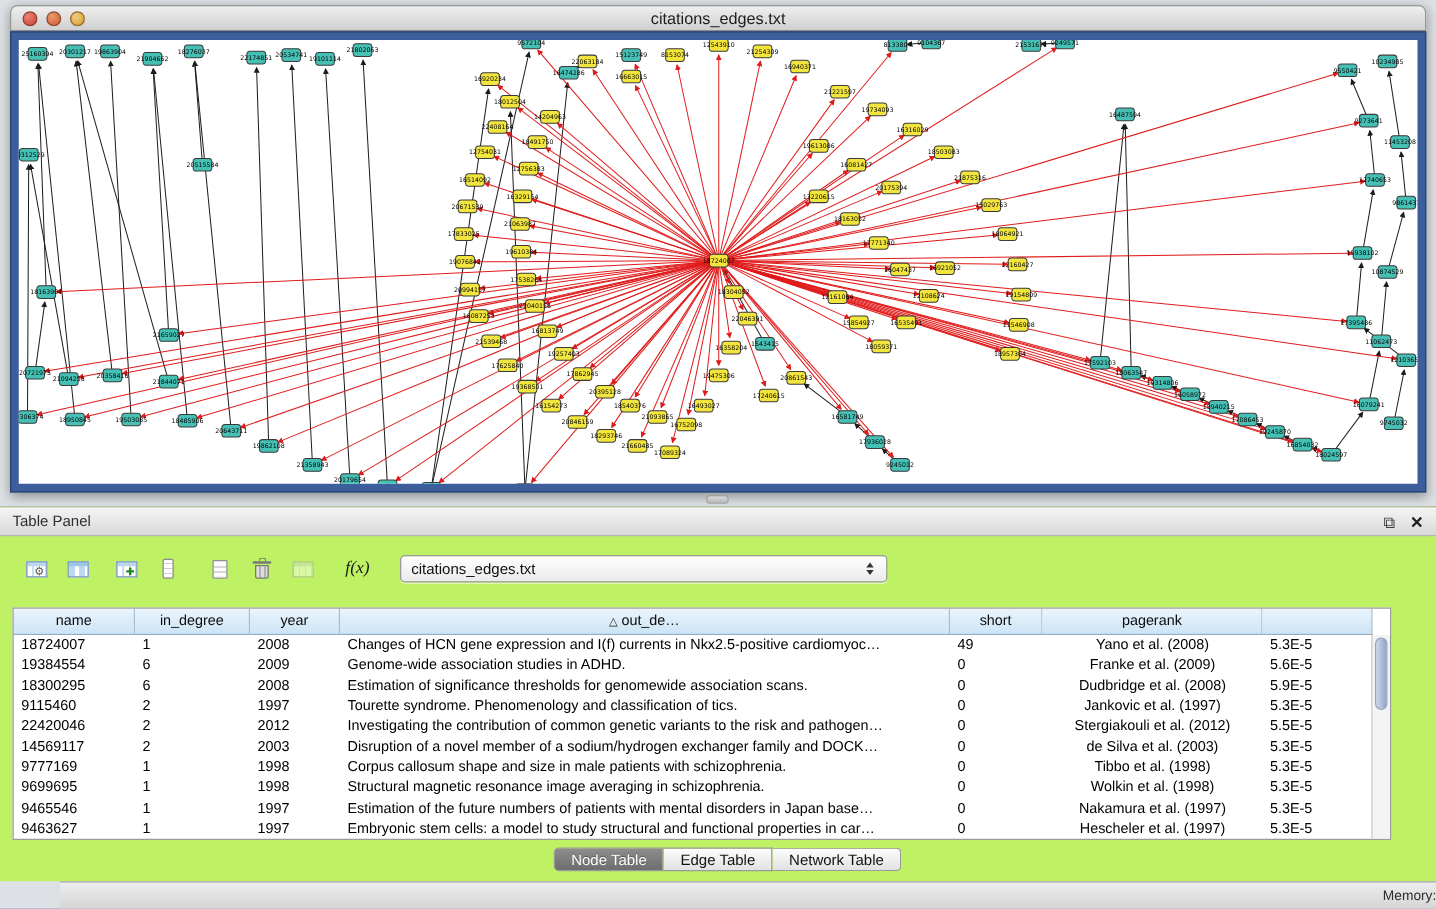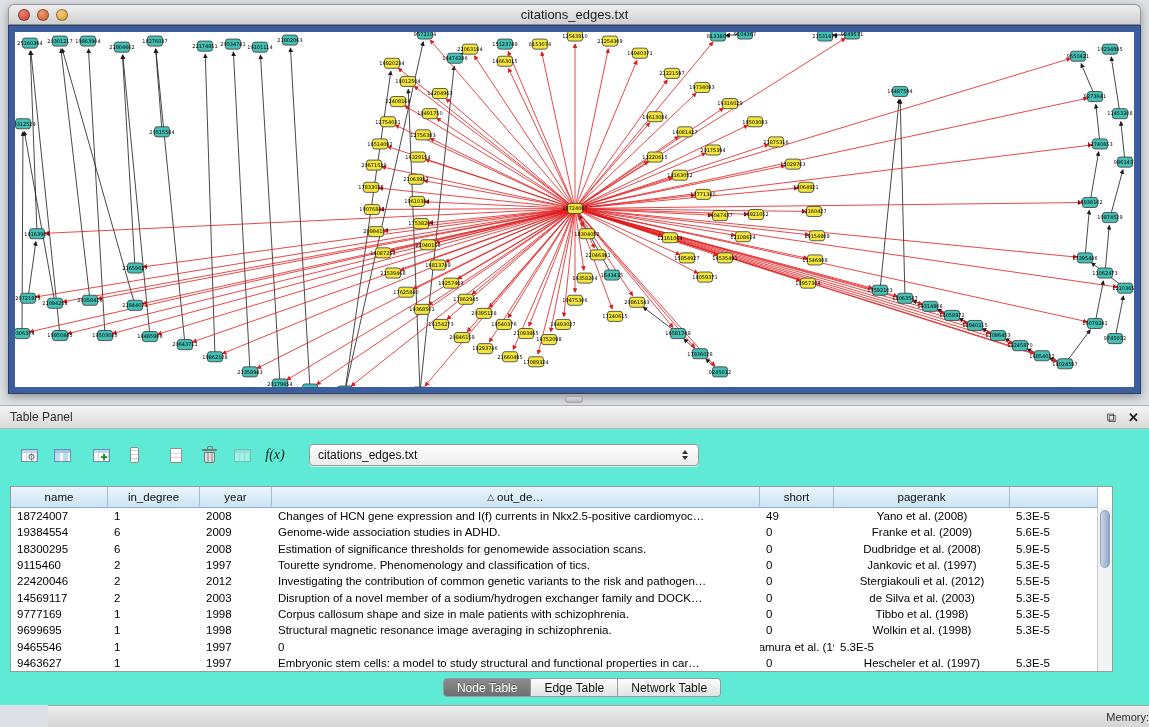--- a/index.html
+++ b/index.html
@@ -24,31 +24,31 @@
   .graph-frame{position:absolute;left:0;right:0;top:21px;bottom:0;
     background:#3d5e9d;border:1px solid #28406b;box-sizing:border-box;padding:6px;}
   .graph-frame svg{display:block;width:100%;height:100%;background:#ffffff;}
 
   
   .grip{position:absolute;left:565px;top:396px;width:18px;height:7px;border-radius:3px;
     background:linear-gradient(#d8d8d8,#b9b9b9);border:1px solid #a2a2a2;box-sizing:border-box;}
 
   
   .table-panel{position:absolute;left:0;top:405px;width:1149px;height:300px;
-    background:#5eead4;border-top:1px solid #aeaeae;box-sizing:border-box;}
+    background:#bef264;border-top:1px solid #aeaeae;box-sizing:border-box;}
   .panel-header{height:22px;background:linear-gradient(#f4f4f4,#d9d9d9);
     border-bottom:1px solid #b6b6b6;display:flex;align-items:center;padding:0 10px;
     font-size:12px;color:#2e2e2e;}
   .panel-actions{margin-left:auto;display:flex;gap:12px;align-items:center;}
   .float-btn{font-size:13px;color:#3c3c3c;line-height:13px;}
   .close-btn{font-size:13px;font-weight:bold;color:#1d1d1d;line-height:13px;}
 
   .toolbar{display:flex;align-items:center;padding:14px 14px 4px 16px;}
   .tb-btn{width:26px;height:24px;display:flex;align-items:center;justify-content:center;position:relative;margin-right:7px;}
-  .tb-btn.g1{margin-left:6px}.tb-btn.g2{margin-left:9px}.tb-btn.g3{margin-left:0}
+  .tb-btn.g1{margin-left:6px}.tb-btn.g2{margin-left:9px}.tb-btn.g3{margin-left:11px}
   .mt{width:17px;height:13px;background:#fff;border:1px solid #6b8fb6;position:relative;box-sizing:border-box;
       background-image:linear-gradient(#bcd7ec,#bcd7ec),repeating-linear-gradient(90deg,transparent 0 4px,#c6dcee 4px 5px);
       background-size:100% 3px,100% 100%;background-repeat:no-repeat;}
   .mt.cols{background-image:linear-gradient(#9ec6e6,#9ec6e6),repeating-linear-gradient(90deg,#bcd9ef 0 5px,#ffffff 5px 8px);background-size:100% 3px,100% 100%;}
   .mt.disabled{opacity:.42;filter:grayscale(1);}
   .badge{position:absolute;right:1px;bottom:-1px;font-size:9px;line-height:9px;color:#555;}
   .badge.green{color:#1f8a1f;font-weight:bold;font-size:8px;}
   .vbar{width:9px;height:16px;background:#fff;border:1px solid #8a8a8a;border-radius:2px;box-sizing:border-box;
       background-image:repeating-linear-gradient(0deg,#fff 0 3px,#cfcfcf 3px 4px);}
   .page{width:12px;height:15px;background:#fdfdfd;border:1px solid #909090;border-radius:1px;box-sizing:border-box;
@@ -702,20 +702,21 @@
           <div class="cell">Structural magnetic resonance image averaging in schizophrenia.</div>
           <div class="cell">0</div>
           <div class="cell center">Wolkin et al. (1998)</div>
           <div class="cell">5.3E-5</div>
           <div class="cell"></div>
         </div>
         <div class="trow">
           <div class="cell">9465546</div>
           <div class="cell">1</div>
           <div class="cell">1997</div>
+          <div class="cell">Estimation of the future numbers of patients with mental disorders in Japan base…</div>
           <div class="cell">0</div>
           <div class="cell center">Nakamura et al. (1997)</div>
           <div class="cell">5.3E-5</div>
           <div class="cell"></div>
         </div>
         <div class="trow">
           <div class="cell">9463627</div>
           <div class="cell">1</div>
           <div class="cell">1997</div>
           <div class="cell">Embryonic stem cells: a model to study structural and functional properties in car…</div>

